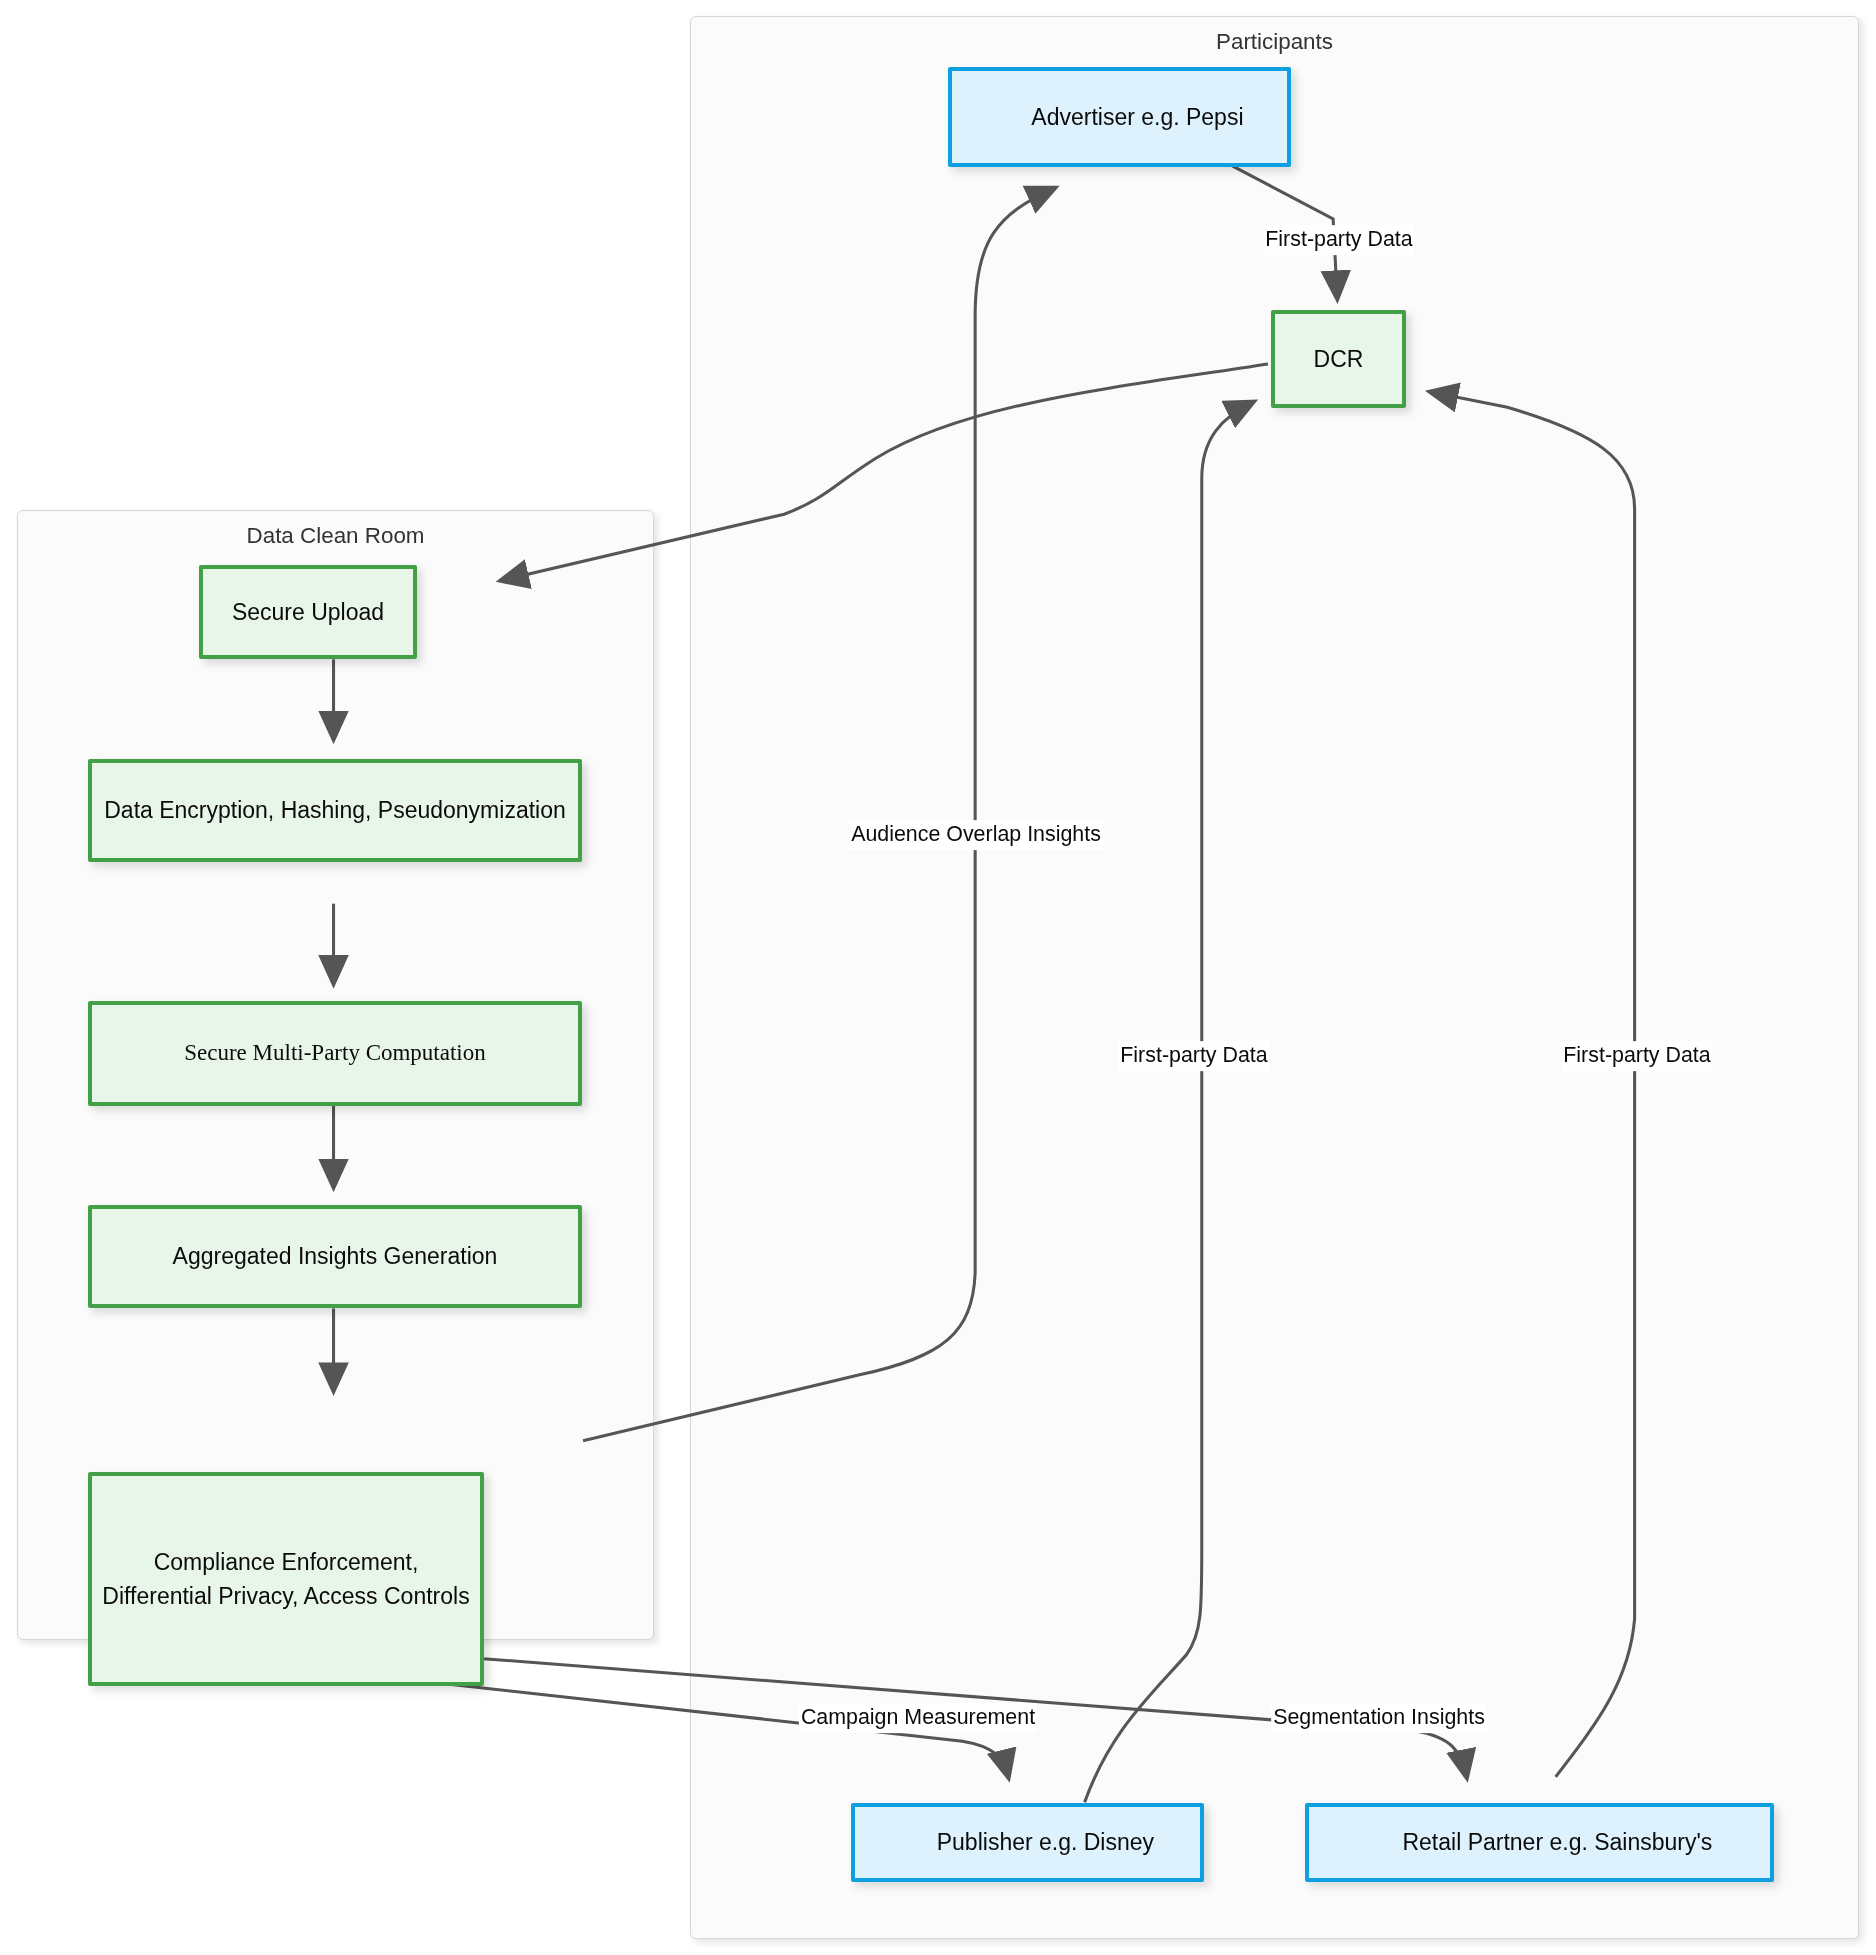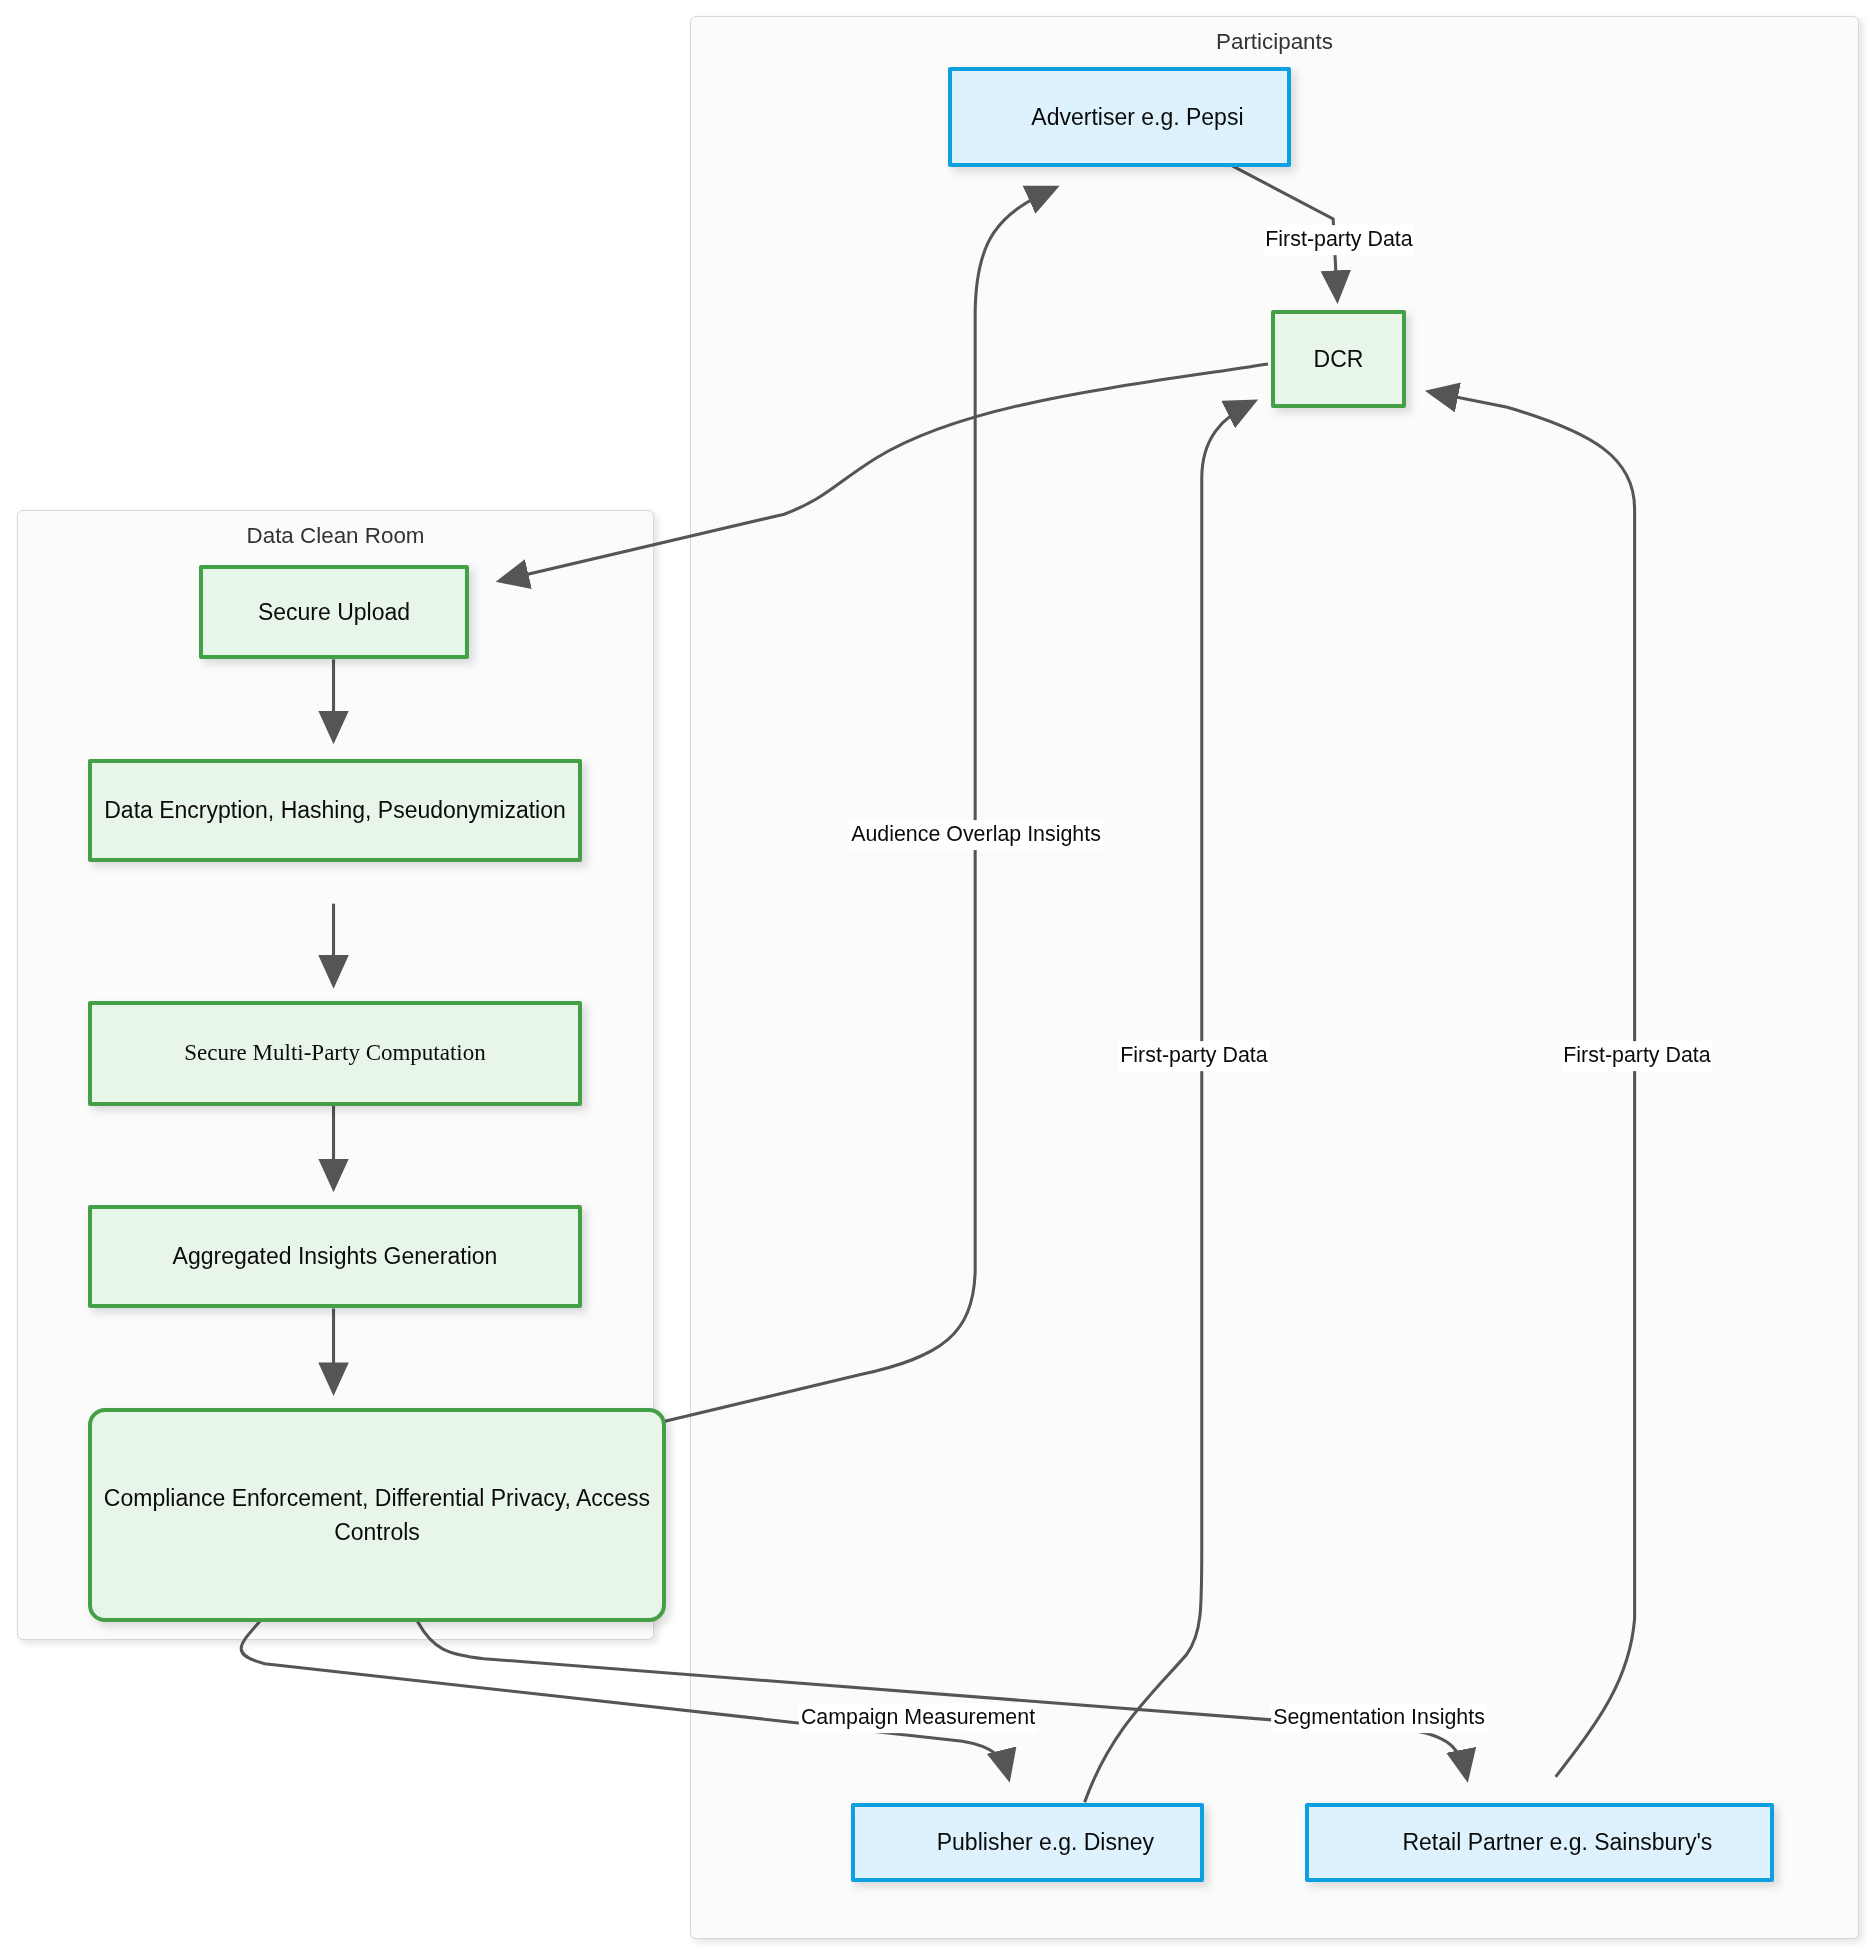--- a/index.html
+++ b/index.html
@@ -142,37 +142,37 @@
   </div>
 
   <div class="node blue" style="left:851px; top:1803px; width:353px; height:79px;">
     <span class="label">Publisher e.g. Disney</span>
   </div>
 
   <div class="node blue" style="left:1305px; top:1803px; width:469px; height:79px;">
     <span class="label">Retail Partner e.g. Sainsbury's</span>
   </div>
 
-  <div class="node green" style="left:199px; top:565px; width:270px; height:94px;">
+  <div class="node green" style="left:199px; top:565px; width:218px; height:94px;">
     <span class="label">Secure Upload</span>
   </div>
 
   <div class="node green" style="left:88px; top:759px; width:494px; height:103px;">
     <span class="label">Data Encryption, Hashing, Pseudonymization</span>
   </div>
 
   <div class="node green" style="left:88px; top:1001px; width:494px; height:105px;font-family:Liberation Serif, serif;">
     <span class="label">Secure Multi-Party Computation</span>
   </div>
 
   <div class="node green" style="left:88px; top:1205px; width:494px; height:103px;">
     <span class="label">Aggregated Insights Generation</span>
   </div>
 
-  <div class="node green" style="left:88px; top:1408px; width:578px; height:214px;border-radius:17px;">
+  <div class="node green" style="left:88px; top:1472px; width:396px; height:214px;">
     <span class="label">Compliance Enforcement, Differential Privacy, Access Controls</span>
   </div>
 
   <div class="edge-label" style="left:1339px; top:240px;">First-party Data</div>
 
   <div class="edge-label" style="left:976px; top:835px;">Audience Overlap Insights</div>
 
   <div class="edge-label" style="left:1194px; top:1056px;">First-party Data</div>
 
   <div class="edge-label" style="left:1637px; top:1056px;">First-party Data</div>

